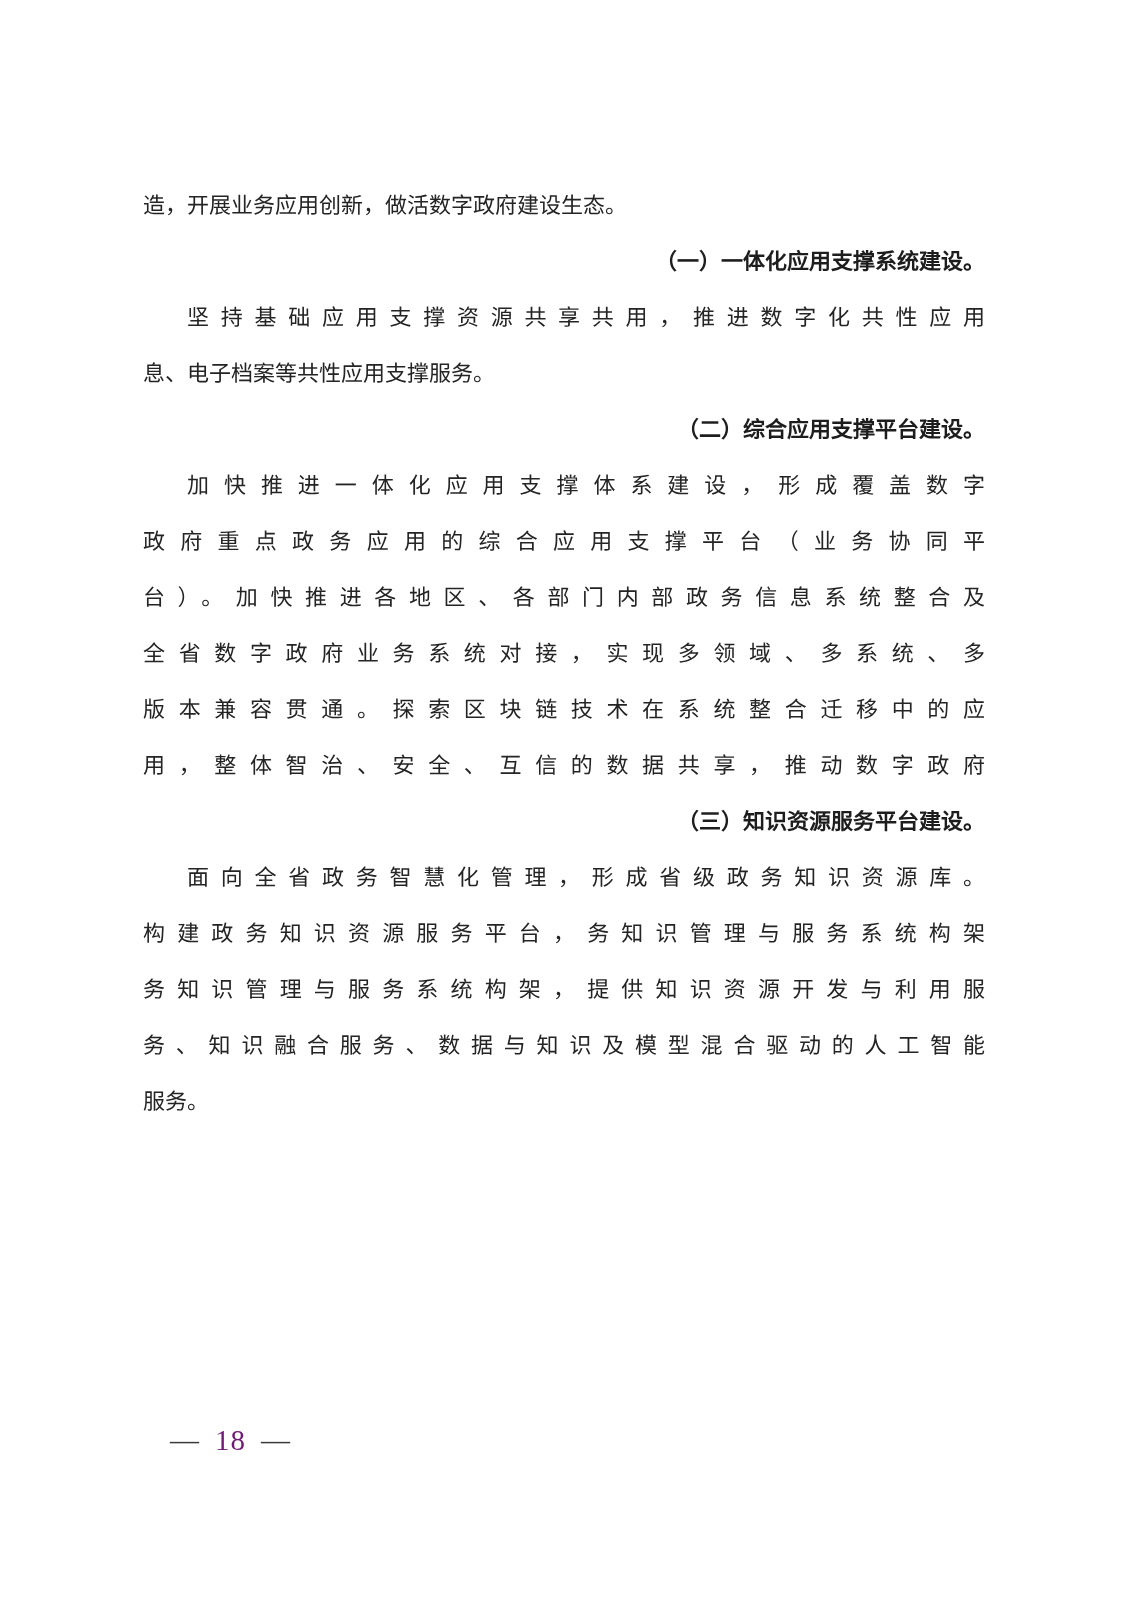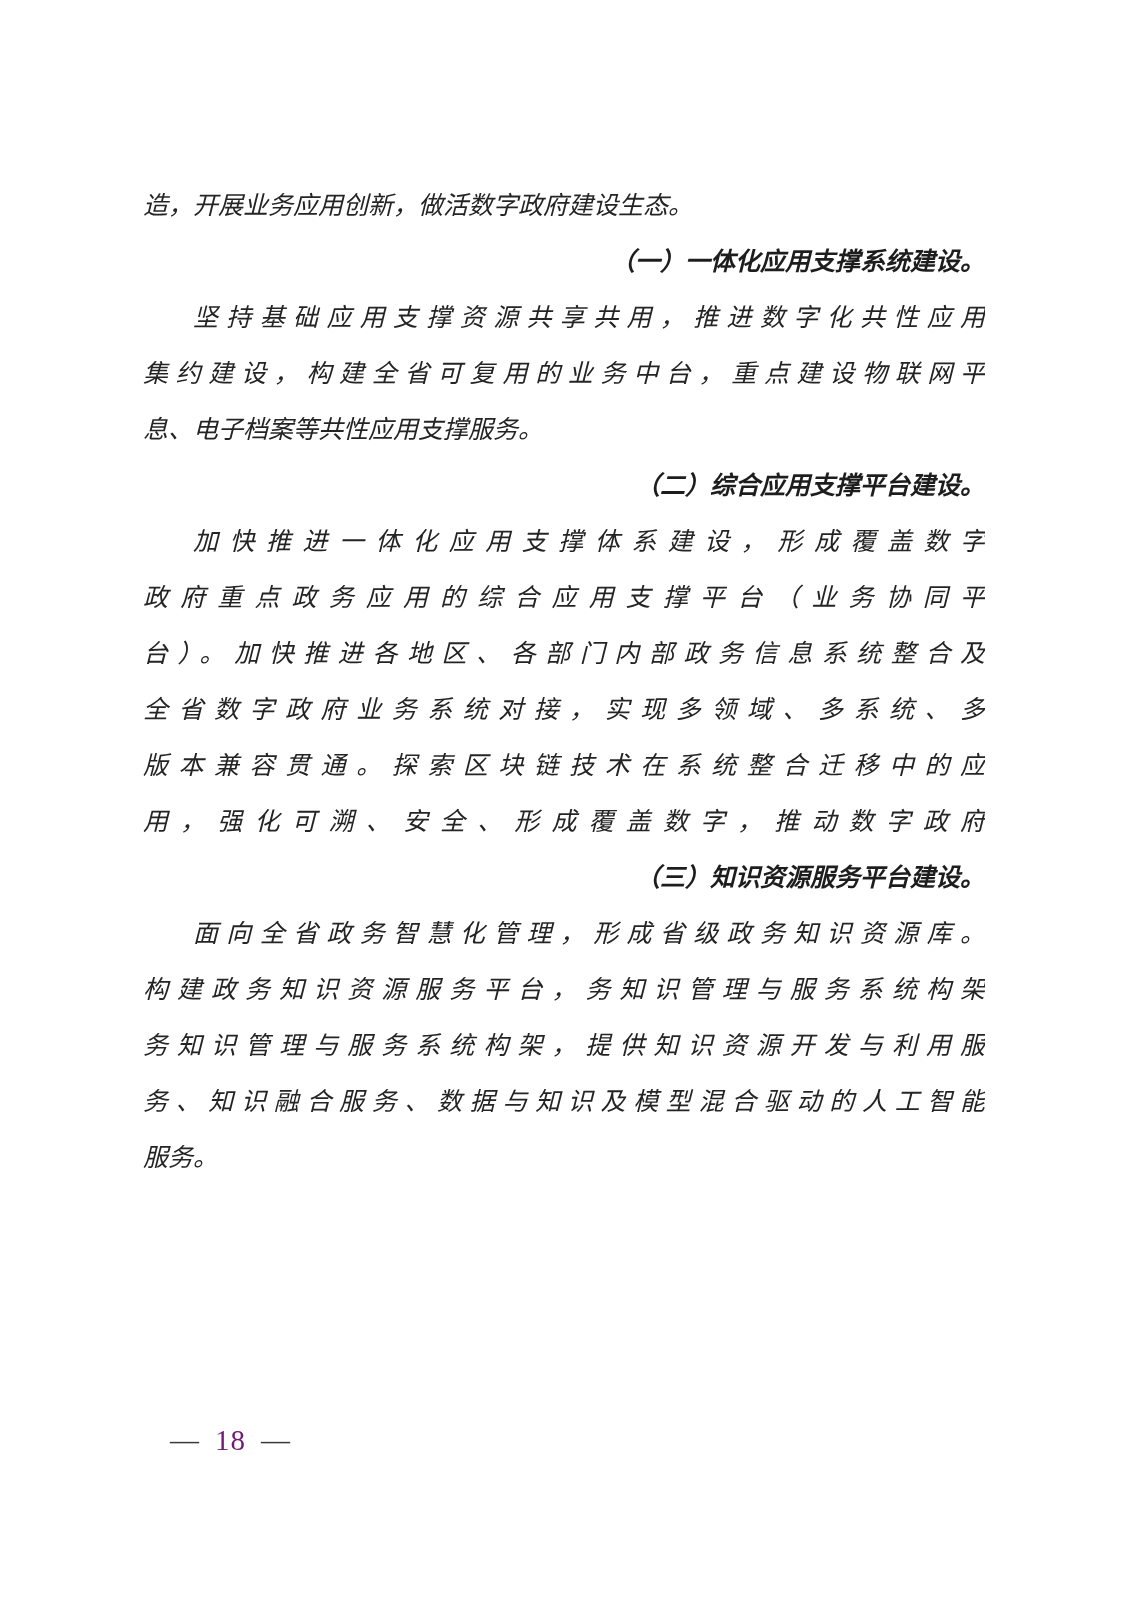--- a/index.html
+++ b/index.html
@@ -16,26 +16,25 @@
     font-family: "Liberation Serif", "DejaVu Serif", serif;
     overflow: hidden;
   }
   .body-text {
     position: absolute;
     left: 143px;
     top: 178px;
     width: 842px;
   }
   .t-line {
-    font-size: 25px;
+    font-size: 22px;
     line-height: 56px;
     height: 56px;
     overflow: hidden;
     text-align: left;
-    font-style: italic;
   }
   .t-line.justify {
     text-align: justify;
     text-align-last: justify;
     text-justify: inter-character;
   }
   .t-line.indent {
     text-indent: 2em;
     text-align: right;
   }
@@ -61,31 +60,30 @@
 
 <div class="page">
 
   <div class="body-text">
 
     <div class="t-line">造，开展业务应用创新，做活数字政府建设生态。</div>
 
     <div class="t-line heading indent">（一）一体化应用支撑系统建设。</div>
 
     <div class="t-line justify indent">坚持基础应用支撑资源共享共用，推进数字化共性应用</div>
-    <div class="t-line justify">集约建设，构建全省可复用的业务中台，重点建设物联网平</div>
     <div class="t-line">息、电子档案等共性应用支撑服务。</div>
 
     <div class="t-line heading indent">（二）综合应用支撑平台建设。</div>
 
     <div class="t-line justify indent">加快推进一体化应用支撑体系建设，形成覆盖数字</div>
     <div class="t-line justify">政府重点政务应用的综合应用支撑平台（业务协同平</div>
     <div class="t-line justify">台）。加快推进各地区、各部门内部政务信息系统整合及</div>
     <div class="t-line justify">全省数字政府业务系统对接，实现多领域、多系统、多</div>
     <div class="t-line justify">版本兼容贯通。探索区块链技术在系统整合迁移中的应</div>
-    <div class="t-line justify">用，强化可溯、安全、形成覆盖数字，推动数字政府</div>
+    <div class="t-line justify">用，整体智治、安全、互信的数据共享，推动数字政府</div>
 
     <div class="t-line heading indent">（三）知识资源服务平台建设。</div>
 
     <div class="t-line justify indent">面向全省政务智慧化管理，形成省级政务知识资源库。</div>
     <div class="t-line justify">构建政务知识资源服务平台，务知识管理与服务系统构架</div>
     <div class="t-line justify">务知识管理与服务系统构架，提供知识资源开发与利用服</div>
     <div class="t-line justify">务、知识融合服务、数据与知识及模型混合驱动的人工智能</div>
     <div class="t-line">服务。</div>
 
   </div>

